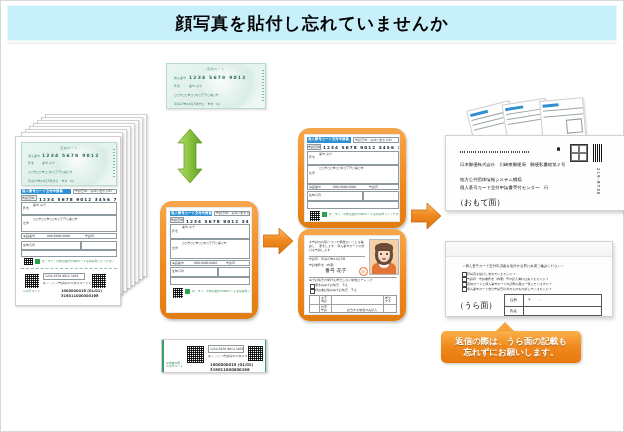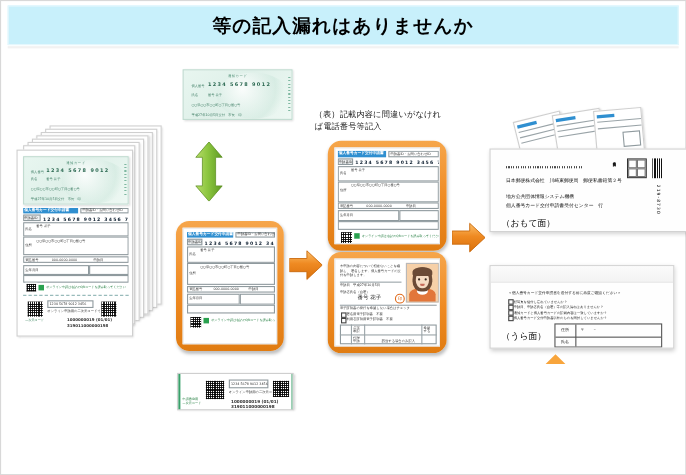--- a/index.html
+++ b/index.html
@@ -149,21 +149,21 @@
   .slip{position:absolute;background:#fff;border:1px solid #cfcfcf;
     box-shadow:1px 1px 2px rgba(0,0,0,.18);box-sizing:border-box;overflow:hidden;}
   .slip-edge{position:absolute;background:#39a06a;}
 </style>
 </head>
 <body>
 
 <div id="slide">
 
   <div class="title-bar">
-    <div class="title-text">等の記入漏れはありませんか</div>
+    <div class="title-text">顔写真を貼付し忘れていませんか</div>
   </div>
   <div class="title-rule"></div>
 
   <div>
 
     <div class="sheet" style="left:44px;top:113px;width:102px;height:163px;"></div>
     <div class="sheet" style="left:40px;top:116px;width:102px;height:163px;"></div>
     <div class="sheet" style="left:36px;top:119px;width:102px;height:163px;"></div>
     <div class="sheet" style="left:32px;top:122px;width:102px;height:163px;"></div>
     <div class="sheet" style="left:28px;top:125px;width:102px;height:163px;"></div>
@@ -287,22 +287,20 @@
         <linearGradient id="gO1" x1="0" y1="0" x2="0" y2="1">
           <stop offset="0%" stop-color="#fbc06a"></stop>
           <stop offset="45%" stop-color="#ef8a22"></stop>
           <stop offset="100%" stop-color="#d9700c"></stop>
         </linearGradient>
       </defs>
       <polygon points="0,9 16,9 16,2 30,15 16,28 16,21 0,21" fill="url(#gO1)" stroke="#c9690b" stroke-width="0.8"></polygon>
     </svg>
   </div>
 
-  <div class="cap" style="left:285px;top:98px;width:135px;">（表）記載内容に間違いがなけれ
-ば電話番号等記入</div>
 
   <div class="orange-frame" style="left:297px;top:127px;width:108px;height:100px;">
     <div class="inner">
       <div class="form-wrap" style="left:2px;top:2px;width:92px;height:84px;">
         <div class="fm-banner" style="left:0;top:0;width:44px;height:5.5px;"></div>
         <div class="fm-box" style="left:46px;top:0;width:46px;height:5.5px;"></div>
         <div class="fm-txtb" style="left:1px;top:1.2px;color:#fff;">個人番号カード交付申請書</div>
         <div class="fm-txt" style="left:48px;top:1.6px;">申請書ID・お問い合わせID</div>
         <div class="fm-boxg" style="left:0;top:6.5px;width:14px;height:6px;"></div>
         <div class="fm-txt" style="left:1px;top:8.5px;">申請書ID</div>
@@ -450,20 +448,24 @@
       <div class="c" style="left:18px;"></div>
       <div class="etbl-lbl" style="left:5px;top:3px;">住所</div>
       <div class="etbl-lbl" style="left:23px;top:3px;">〒　　－</div>
       <div class="etbl-lbl" style="left:5px;top:14px;">氏名</div>
       <div class="etbl-lbl" style="left:23px;top:14px;"></div>
     </div>
     <div class="env-face" style="left:10px;top:58px;">（うら面）</div>
   </div>
 
   <div class="callout-tail" style="left:495px;top:321px;"></div>
+  <div class="callout" style="left:440px;top:330px;width:140px;height:32px;">
+    <span>返信の際は、うら面の記載も
+忘れずにお願いします。</span>
+  </div>
 
   <div class="slip" style="left:160px;top:338px;width:106px;height:34px;">
     <div class="slip-edge" style="left:0;top:0;width:1.5px;height:34px;"></div>
     <div class="slip-edge" style="right:0;top:0;width:1.5px;height:34px;"></div>
     <div class="qr" style="left:24px;top:5px;width:17px;height:17px;"></div>
     <div class="fm-box" style="left:46px;top:5px;width:36px;height:8px;"></div>
     <div class="fm-txt" style="left:48px;top:8px;">1234  5678  9012  3456</div>
     <div class="fm-txt" style="left:46px;top:15px;">オンライン申請用の二次元コードです</div>
     <div class="qr" style="left:85px;top:5px;width:15px;height:15px;"></div>
     <div class="fm-greentxt" style="left:4px;top:22px;white-space:pre-line;line-height:1.2;">申請書ID用

